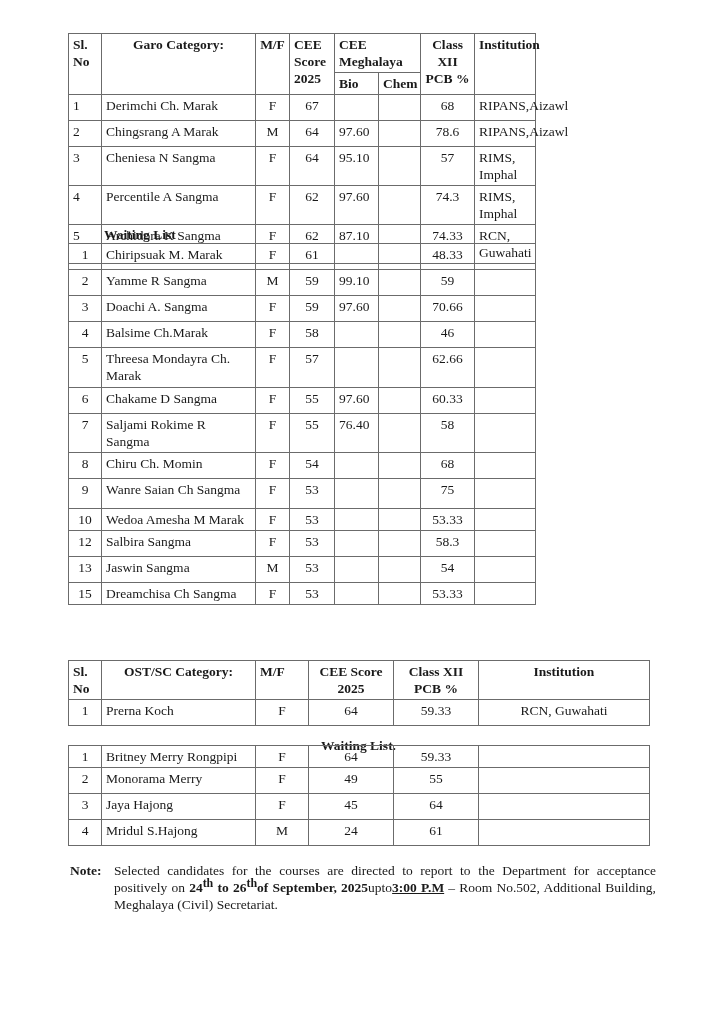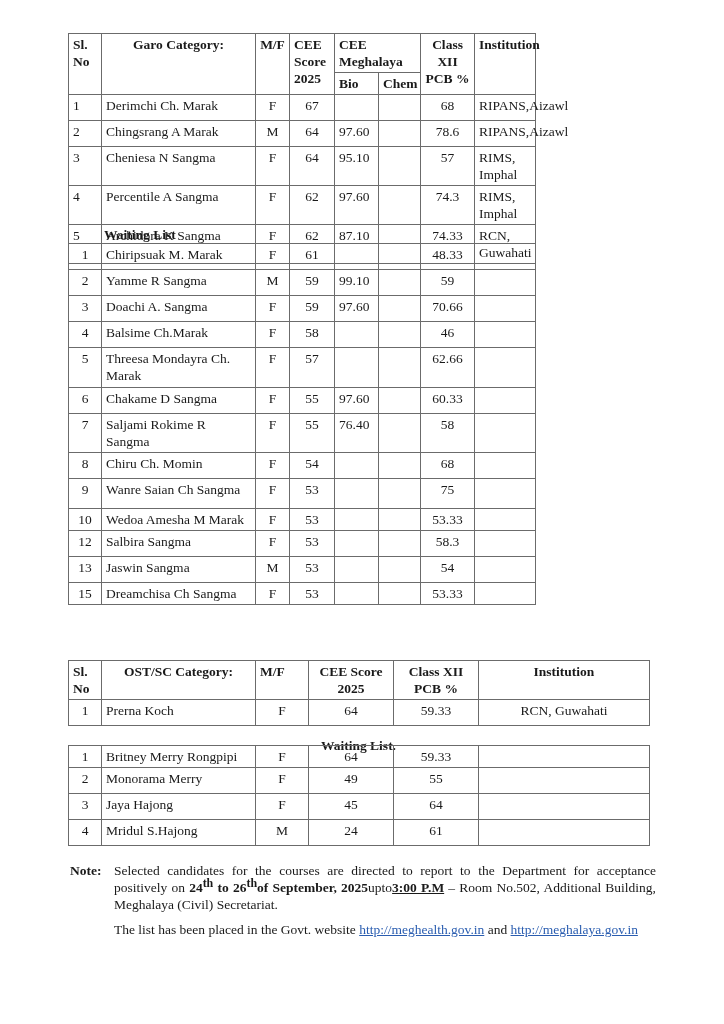--- a/index.html
+++ b/index.html
@@ -328,15 +328,14 @@
         <td class="c">61</td>
         <td class="c"></td>
       </tr>
     </tbody>
 </table>
 
 <div class="note">
   <span class="lbl">Note:</span>
   <div class="body">
     <p><span>Selected candidates for the courses are directed to report to the Department for acceptance positively on </span><b><span>24</span><sup>th</sup><span> to 26</span><sup>th</sup><span>of September, 2025</span></b><span>upto</span><b><u>3:00 P.M</u></b><span> – Room No.502, Additional Building, Meghalaya (Civil) Secretariat.</span></p>
-    <p><span>The list has been placed in the Govt. website </span><a class="link">http://meghealth.gov.in</a><span> and </span><a class="link">http://meghalaya.gov.in</a></p>
   </div>
 </div>
 
 </body></html>

